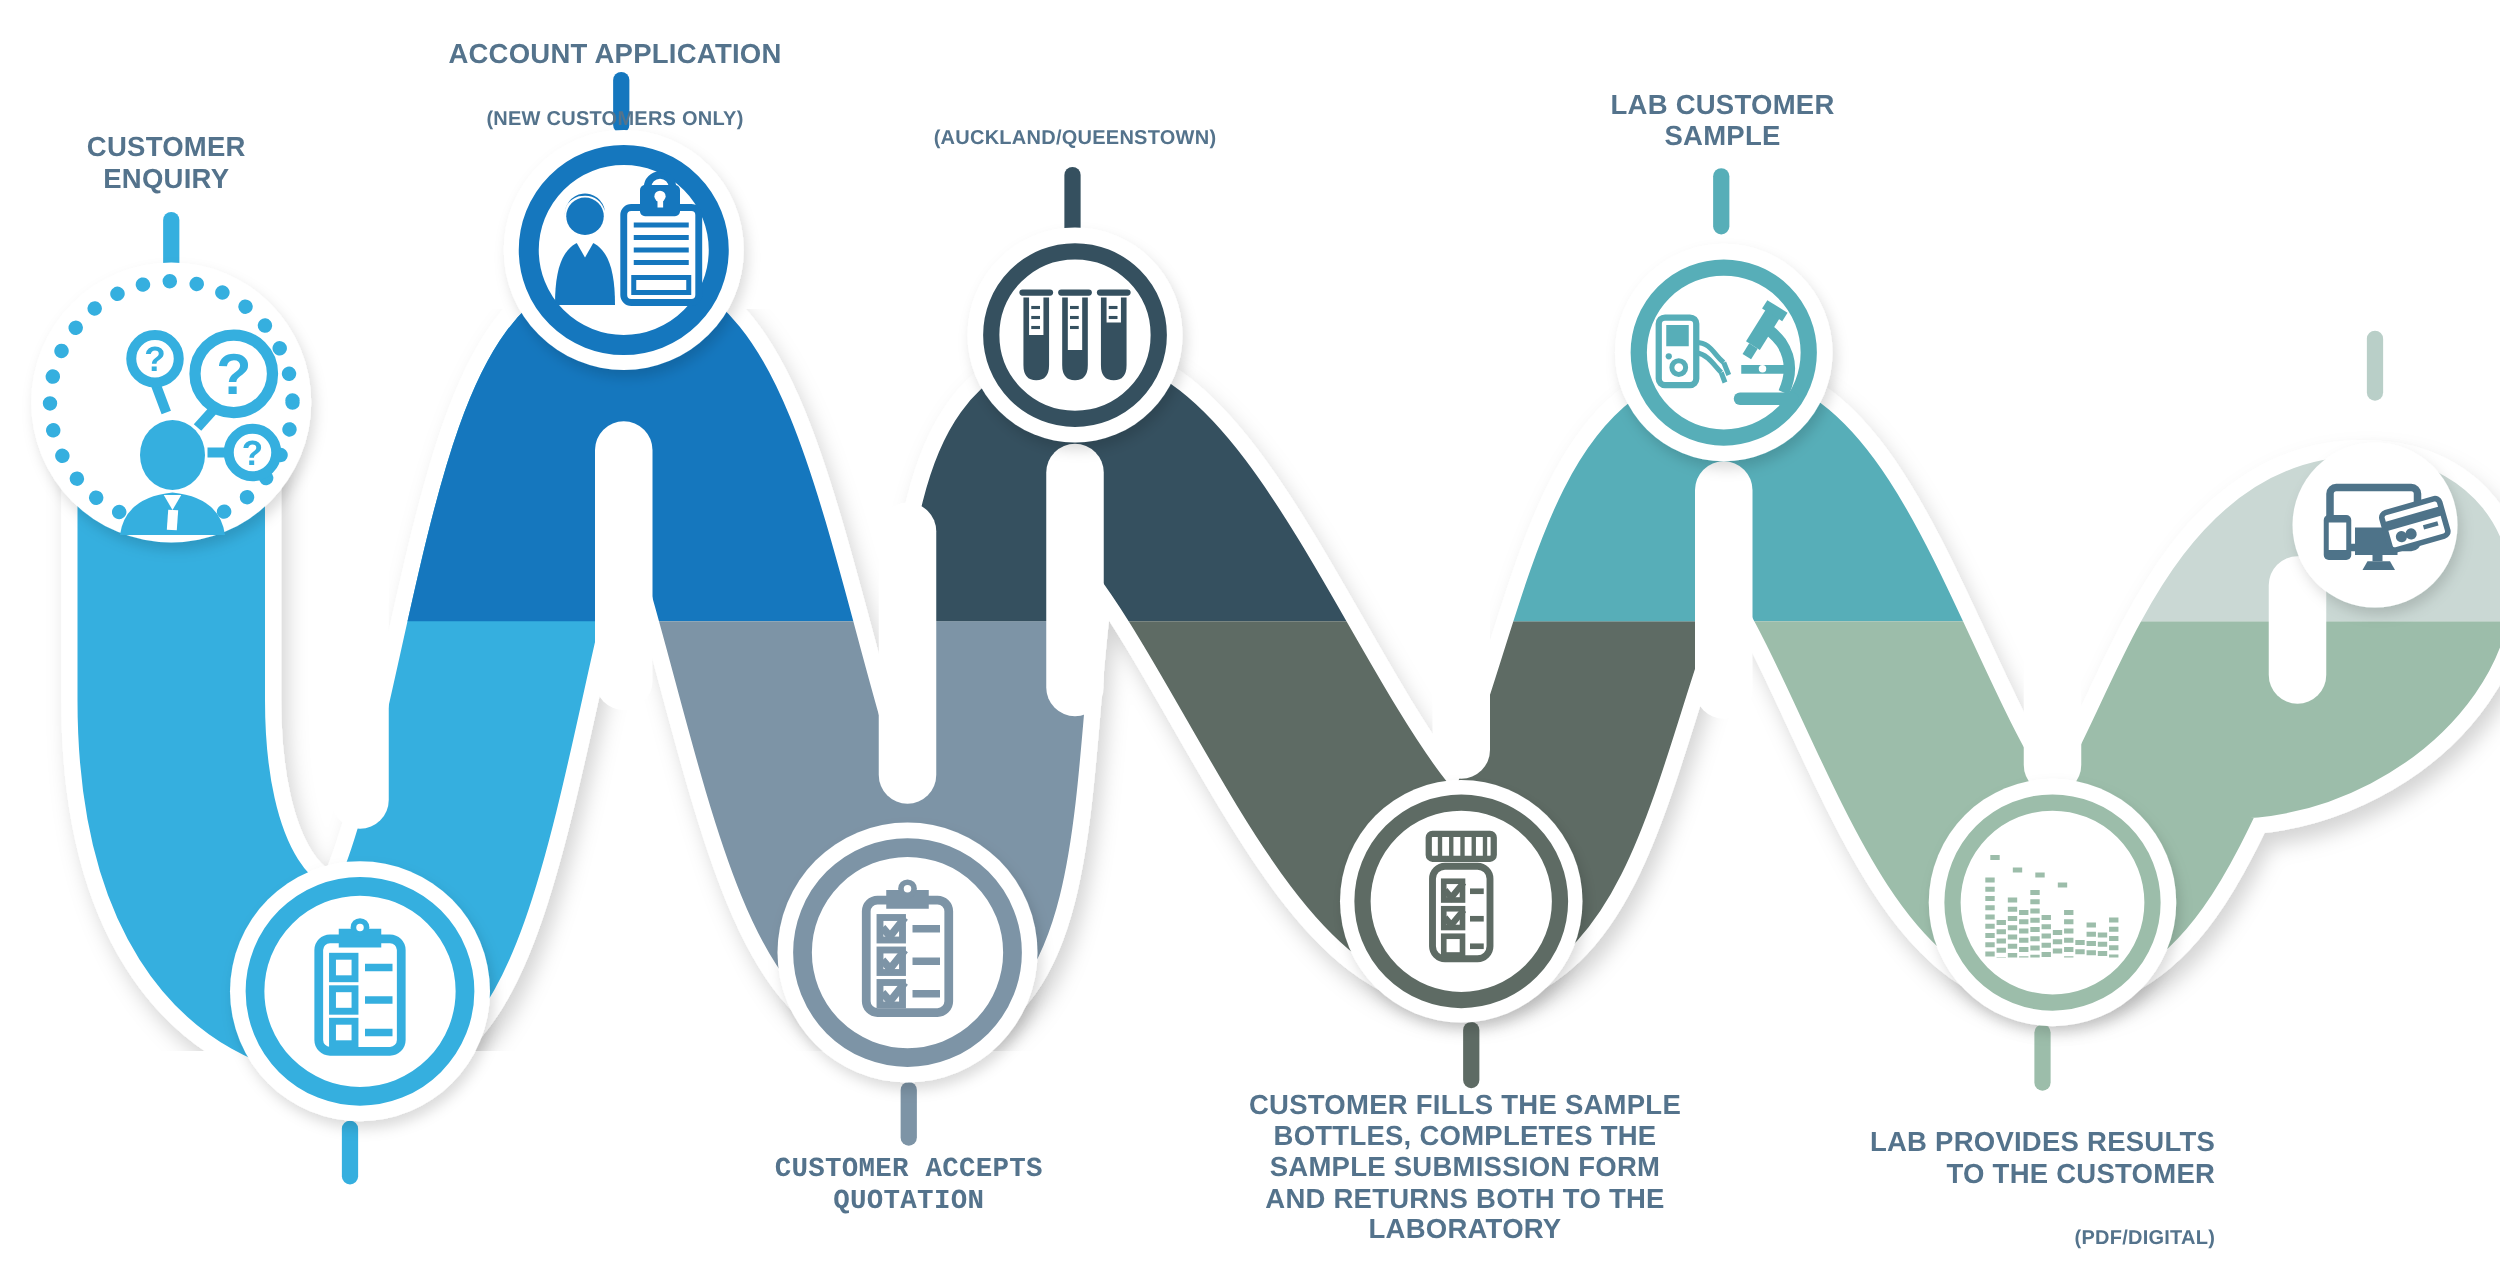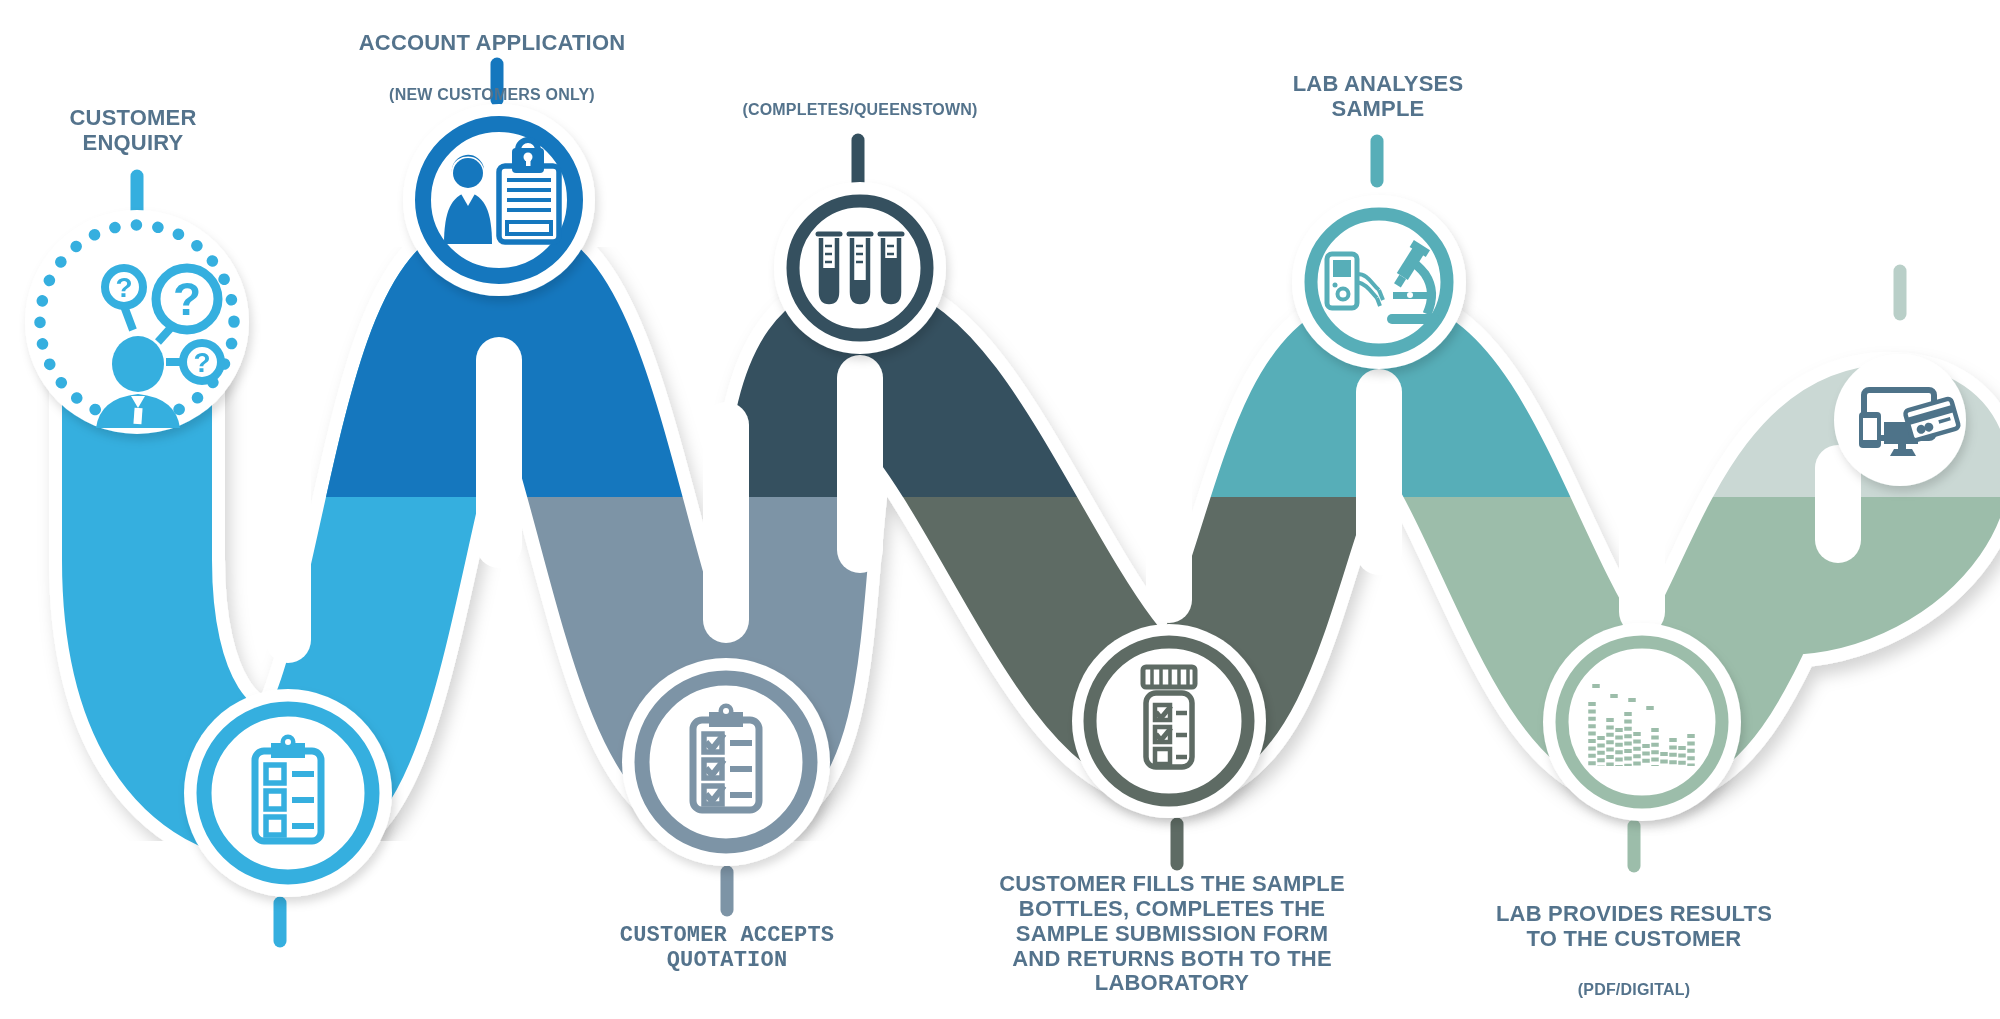--- a/index.html
+++ b/index.html
@@ -334,28 +334,28 @@
   <div class="step-label" style="left:133px;top:106px;">CUSTOMER
 ENQUIRY</div>
   <div class="step-label" style="left:492px;top:6px;">
     <span>ACCOUNT APPLICATION</span><br>
     <span class="step-sublabel">(NEW CUSTOMERS ONLY)</span>
   </div>
   <div class="step-label" style="left:727px;top:924px;font-family:Liberation Mono, monospace;">CUSTOMER ACCEPTS
 QUOTATION</div>
   <div class="step-label" style="left:860px;top:21px;">
     <br>
-    <span class="step-sublabel">(COMPLETES/QUEENSTOWN)</span>
+    <span class="step-sublabel">(AUCKLAND/QUEENSTOWN)</span>
   </div>
   <div class="step-label" style="left:1172px;top:872px;">CUSTOMER FILLS THE SAMPLE
 BOTTLES, COMPLETES THE
 SAMPLE SUBMISSION FORM
 AND RETURNS BOTH TO THE
 LABORATORY</div>
-  <div class="step-label" style="left:1378px;top:72px;">LAB ANALYSES
+  <div class="step-label" style="left:1378px;top:72px;">LAB CUSTOMER
 SAMPLE</div>
-  <div class="step-label" style="left:1634px;top:877px;">
+  <div class="step-label" style="left:1634px;top:877px;text-align:right;">
     <span>LAB PROVIDES RESULTS
 TO THE CUSTOMER</span><br>
     <span class="step-sublabel">(PDF/DIGITAL)</span>
   </div>
 
 </div>
 
 </body></html>

